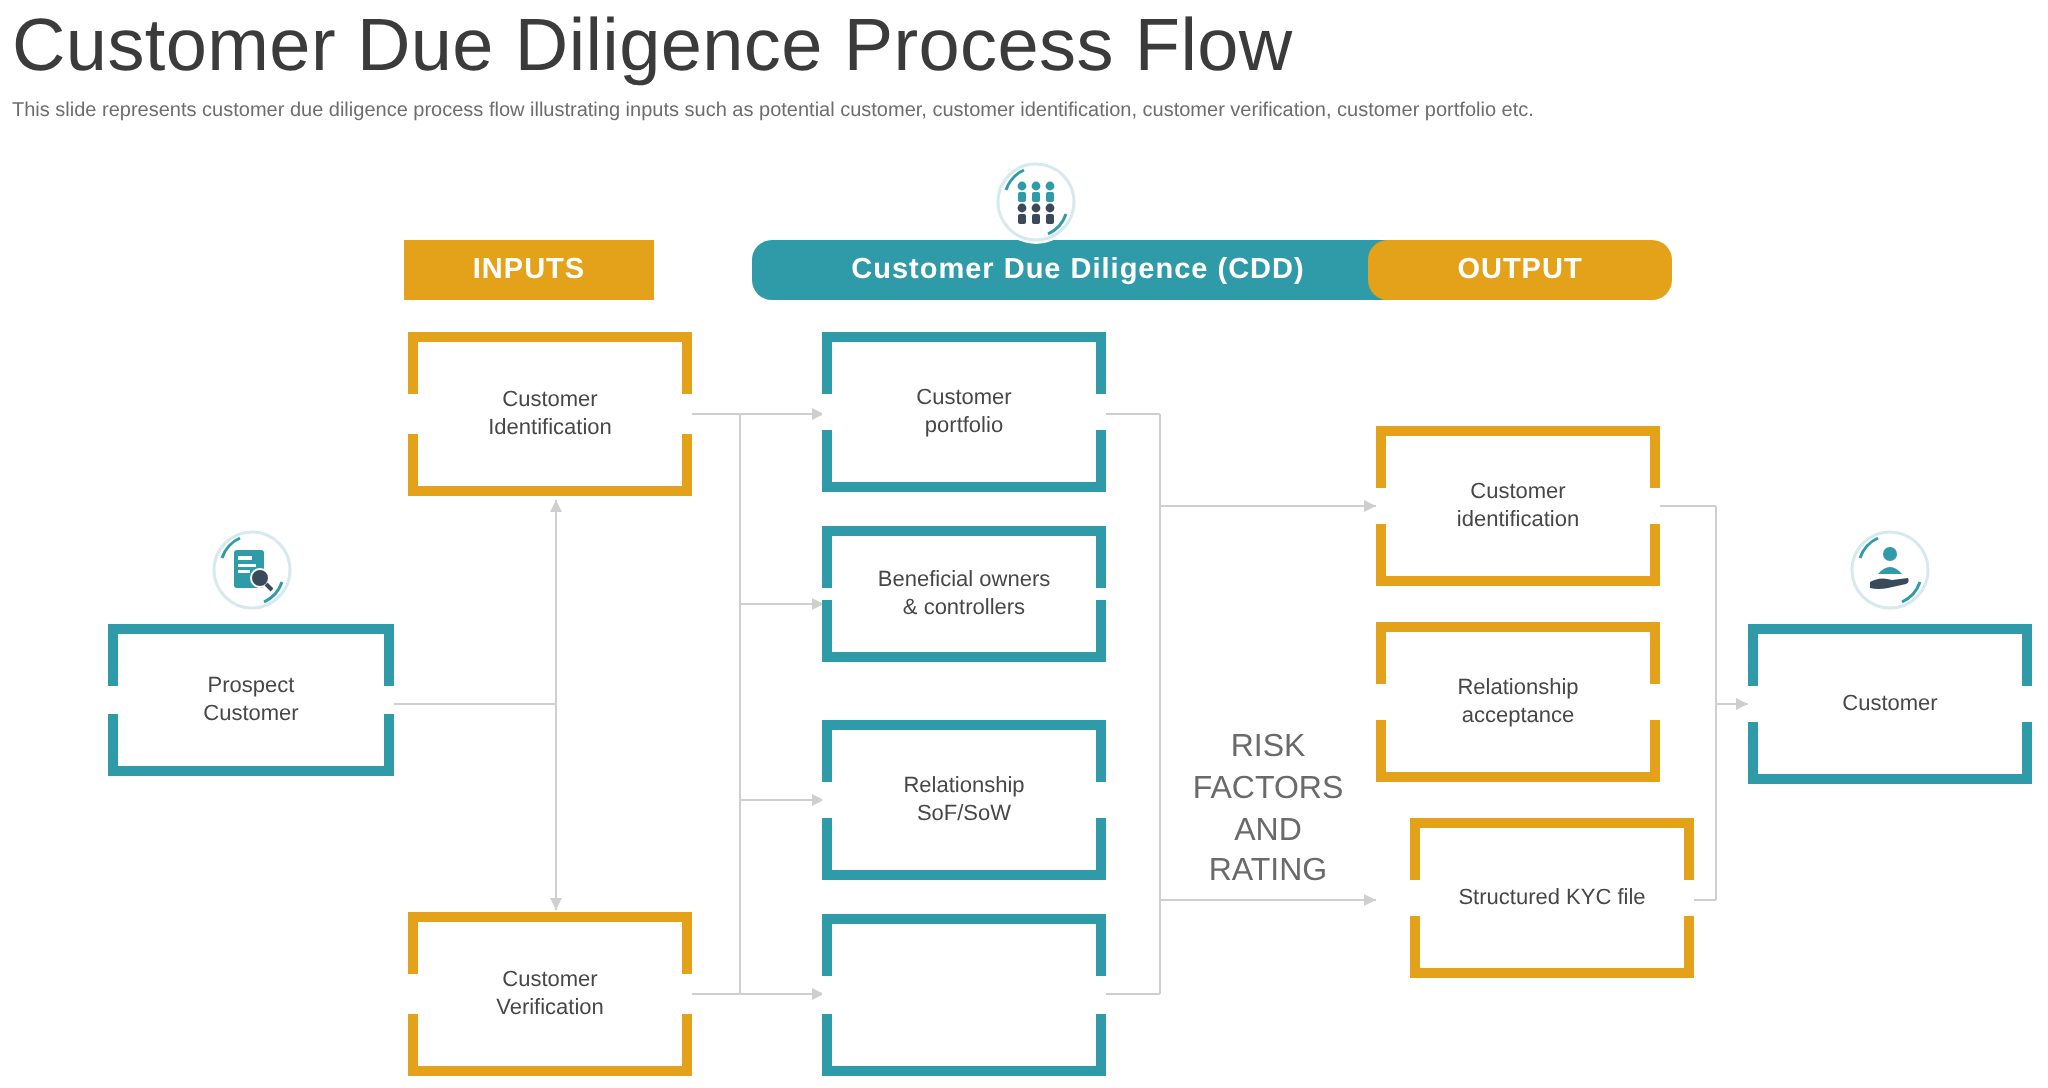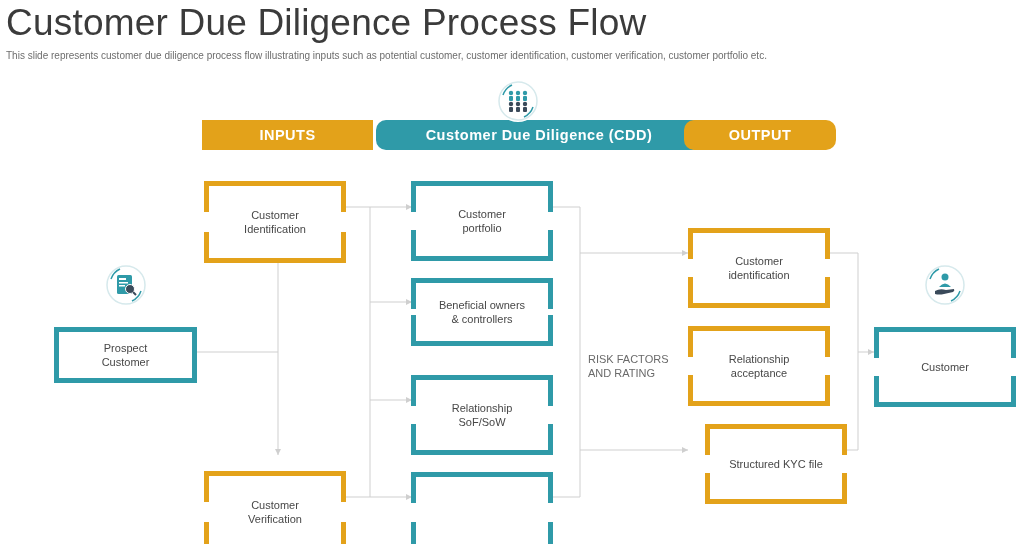--- a/index.html
+++ b/index.html
@@ -6,36 +6,36 @@
   html, body { width: 1024px; height: 544px; background: #ffffff; overflow: hidden; }
   body { position: relative; font-family: "Liberation Sans", sans-serif; color: #404040; }
 
   .title { position: absolute; left: 6px; top: 2px; font-size: 37px; color: #3b3b3b; font-weight: normal; letter-spacing: 0.2px; white-space: nowrap; text-align: right; }
   .subtitle { position: absolute; left: 6px; top: 50px; font-size: 10px; color: #6d6d6d; white-space: nowrap; }
 
   .header { position: absolute; height: 30px; color: #ffffff; font-weight: bold; font-size: 14.5px; display: flex; align-items: center; justify-content: center; letter-spacing: 0.5px; }
   .header.gold { background: #e3a21a; }
   .header.teal { background: #2f9aa8; }
 
-  .box { position: absolute; background: #ffffff; display: flex; align-items: center; justify-content: center; text-align: center; font-size: 11px; color: #474747; line-height: 1.3; padding: 0 8px; margin-top: 15px; }
+  .box { position: absolute; background: #ffffff; display: flex; align-items: center; justify-content: center; text-align: center; font-size: 11px; color: #474747; line-height: 1.3; padding: 0 8px; }
   .box.gold { border-top: 5px solid #e3a21a; border-bottom: 5px solid #e3a21a; }
   .box.teal { border-top: 5px solid #2f9aa8; border-bottom: 5px solid #2f9aa8; }
   .box::before, .box::after { content: ""; position: absolute; top: 0; width: 5px; height: 26px; }
   .box.gold::before, .box.gold::after { background: #e3a21a; }
   .box.teal::before, .box.teal::after { background: #2f9aa8; }
   .box::before { left: 0; }
   .box::after { right: 0; }
   .box .bl, .box .br { position: absolute; bottom: 0; width: 5px; height: 26px; }
   .box.gold .bl, .box.gold .br { background: #e3a21a; }
   .box.teal .bl, .box.teal .br { background: #2f9aa8; }
   .box .bl { left: 0; }
   .box .br { right: 0; }
   .box span.label { white-space: pre-line; }
 
-  .risk { position: absolute; left: 588px; top: 352px; width: 92px; font-size: 11px; color: #6a6a6a; line-height: 1.3; white-space: pre-line; }
+  .risk { position: absolute; left: 588px; top: 364px; width: 92px; text-align: center; font-size: 16px; color: #6a6a6a; line-height: 1.3; white-space: pre-line; }
 
   svg.conn { position: absolute; left: 0; top: 0; width: 1024px; height: 544px; pointer-events: none; }
 
   .icon-circle { position: absolute; width: 42px; height: 42px; border-radius: 50%; background: #ffffff; display: flex; align-items: center; justify-content: center; }
   .icon-circle svg { width: 42px; height: 42px; }
 </style>
 </head>
 <body>
 
 <div class="title">Customer Due Diligence Process Flow</div>
@@ -72,21 +72,21 @@
     <polygon points="412,207 406,204 406,210"></polygon>
     <polygon points="412,302 406,299 406,305"></polygon>
     <polygon points="412,400 406,397 406,403"></polygon>
     <polygon points="412,497 406,494 406,500"></polygon>
     <polygon points="688,253 682,250 682,256"></polygon>
     <polygon points="688,450 682,447 682,453"></polygon>
     <polygon points="874,352 868,349 868,355"></polygon>
   </g>
 </svg>
 
-<div class="header gold" style="left:202px; top:120px; width:171px;">INPUTS</div>
+<div class="header gold" style="left:202px; top:120px; width:125px;">INPUTS</div>
 <div class="header teal" style="left:376px; top:120px; width:326px;border-radius:10px;">Customer Due Diligence (CDD)</div>
 <div class="header gold" style="left:684px; top:120px; width:152px;border-radius:10px;">OUTPUT</div>
 
 <div class="icon-circle" style="left:497px; top:80px;">
   <svg viewBox="0 0 42 42">
     <circle cx="21" cy="21" r="19" fill="#ffffff" stroke="#d6e9ec" stroke-width="1.5"></circle>
     <path d="M6 15 A17 17 0 0 1 15 5" stroke="#2f9aa8" stroke-width="1.5" fill="none"></path>
     <path d="M36 27 A17 17 0 0 1 27 37" stroke="#2f9aa8" stroke-width="1.5" fill="none"></path>
     <g fill="#2f9aa8">
       <circle cx="14" cy="13" r="2.2"></circle>
@@ -125,21 +125,21 @@
   <svg viewBox="0 0 42 42">
     <circle cx="21" cy="21" r="19" fill="#ffffff" stroke="#d6e9ec" stroke-width="1.5"></circle>
     <path d="M6 15 A17 17 0 0 1 15 5" stroke="#2f9aa8" stroke-width="1.5" fill="none"></path>
     <path d="M36 27 A17 17 0 0 1 27 37" stroke="#2f9aa8" stroke-width="1.5" fill="none"></path>
     <circle cx="21" cy="13" r="3.5" fill="#2f9aa8"></circle>
     <path d="M15 23 Q21 16 27 23 Z" fill="#2f9aa8"></path>
     <path d="M11 27 Q16 24 22 26 L30 25 Q31 27 29 28 L20 30 Q15 31 11 30 Z" fill="#3a4a5a"></path>
   </svg>
 </div>
 
-<div class="box teal" style="left:54px; top:312px; width:143px; height:56px;align-items:center;">
+<div class="box teal" style="left:54px; top:312px; width:143px; height:76px;align-items:center;">
   <span class="bl"></span>
     <span class="br"></span>
   <span class="label">Prospect
 Customer</span>
 </div>
 
 <div class="box gold" style="left:204px; top:166px; width:142px; height:82px;">
   <span class="bl"></span>
     <span class="br"></span>
   <span class="label">Customer

